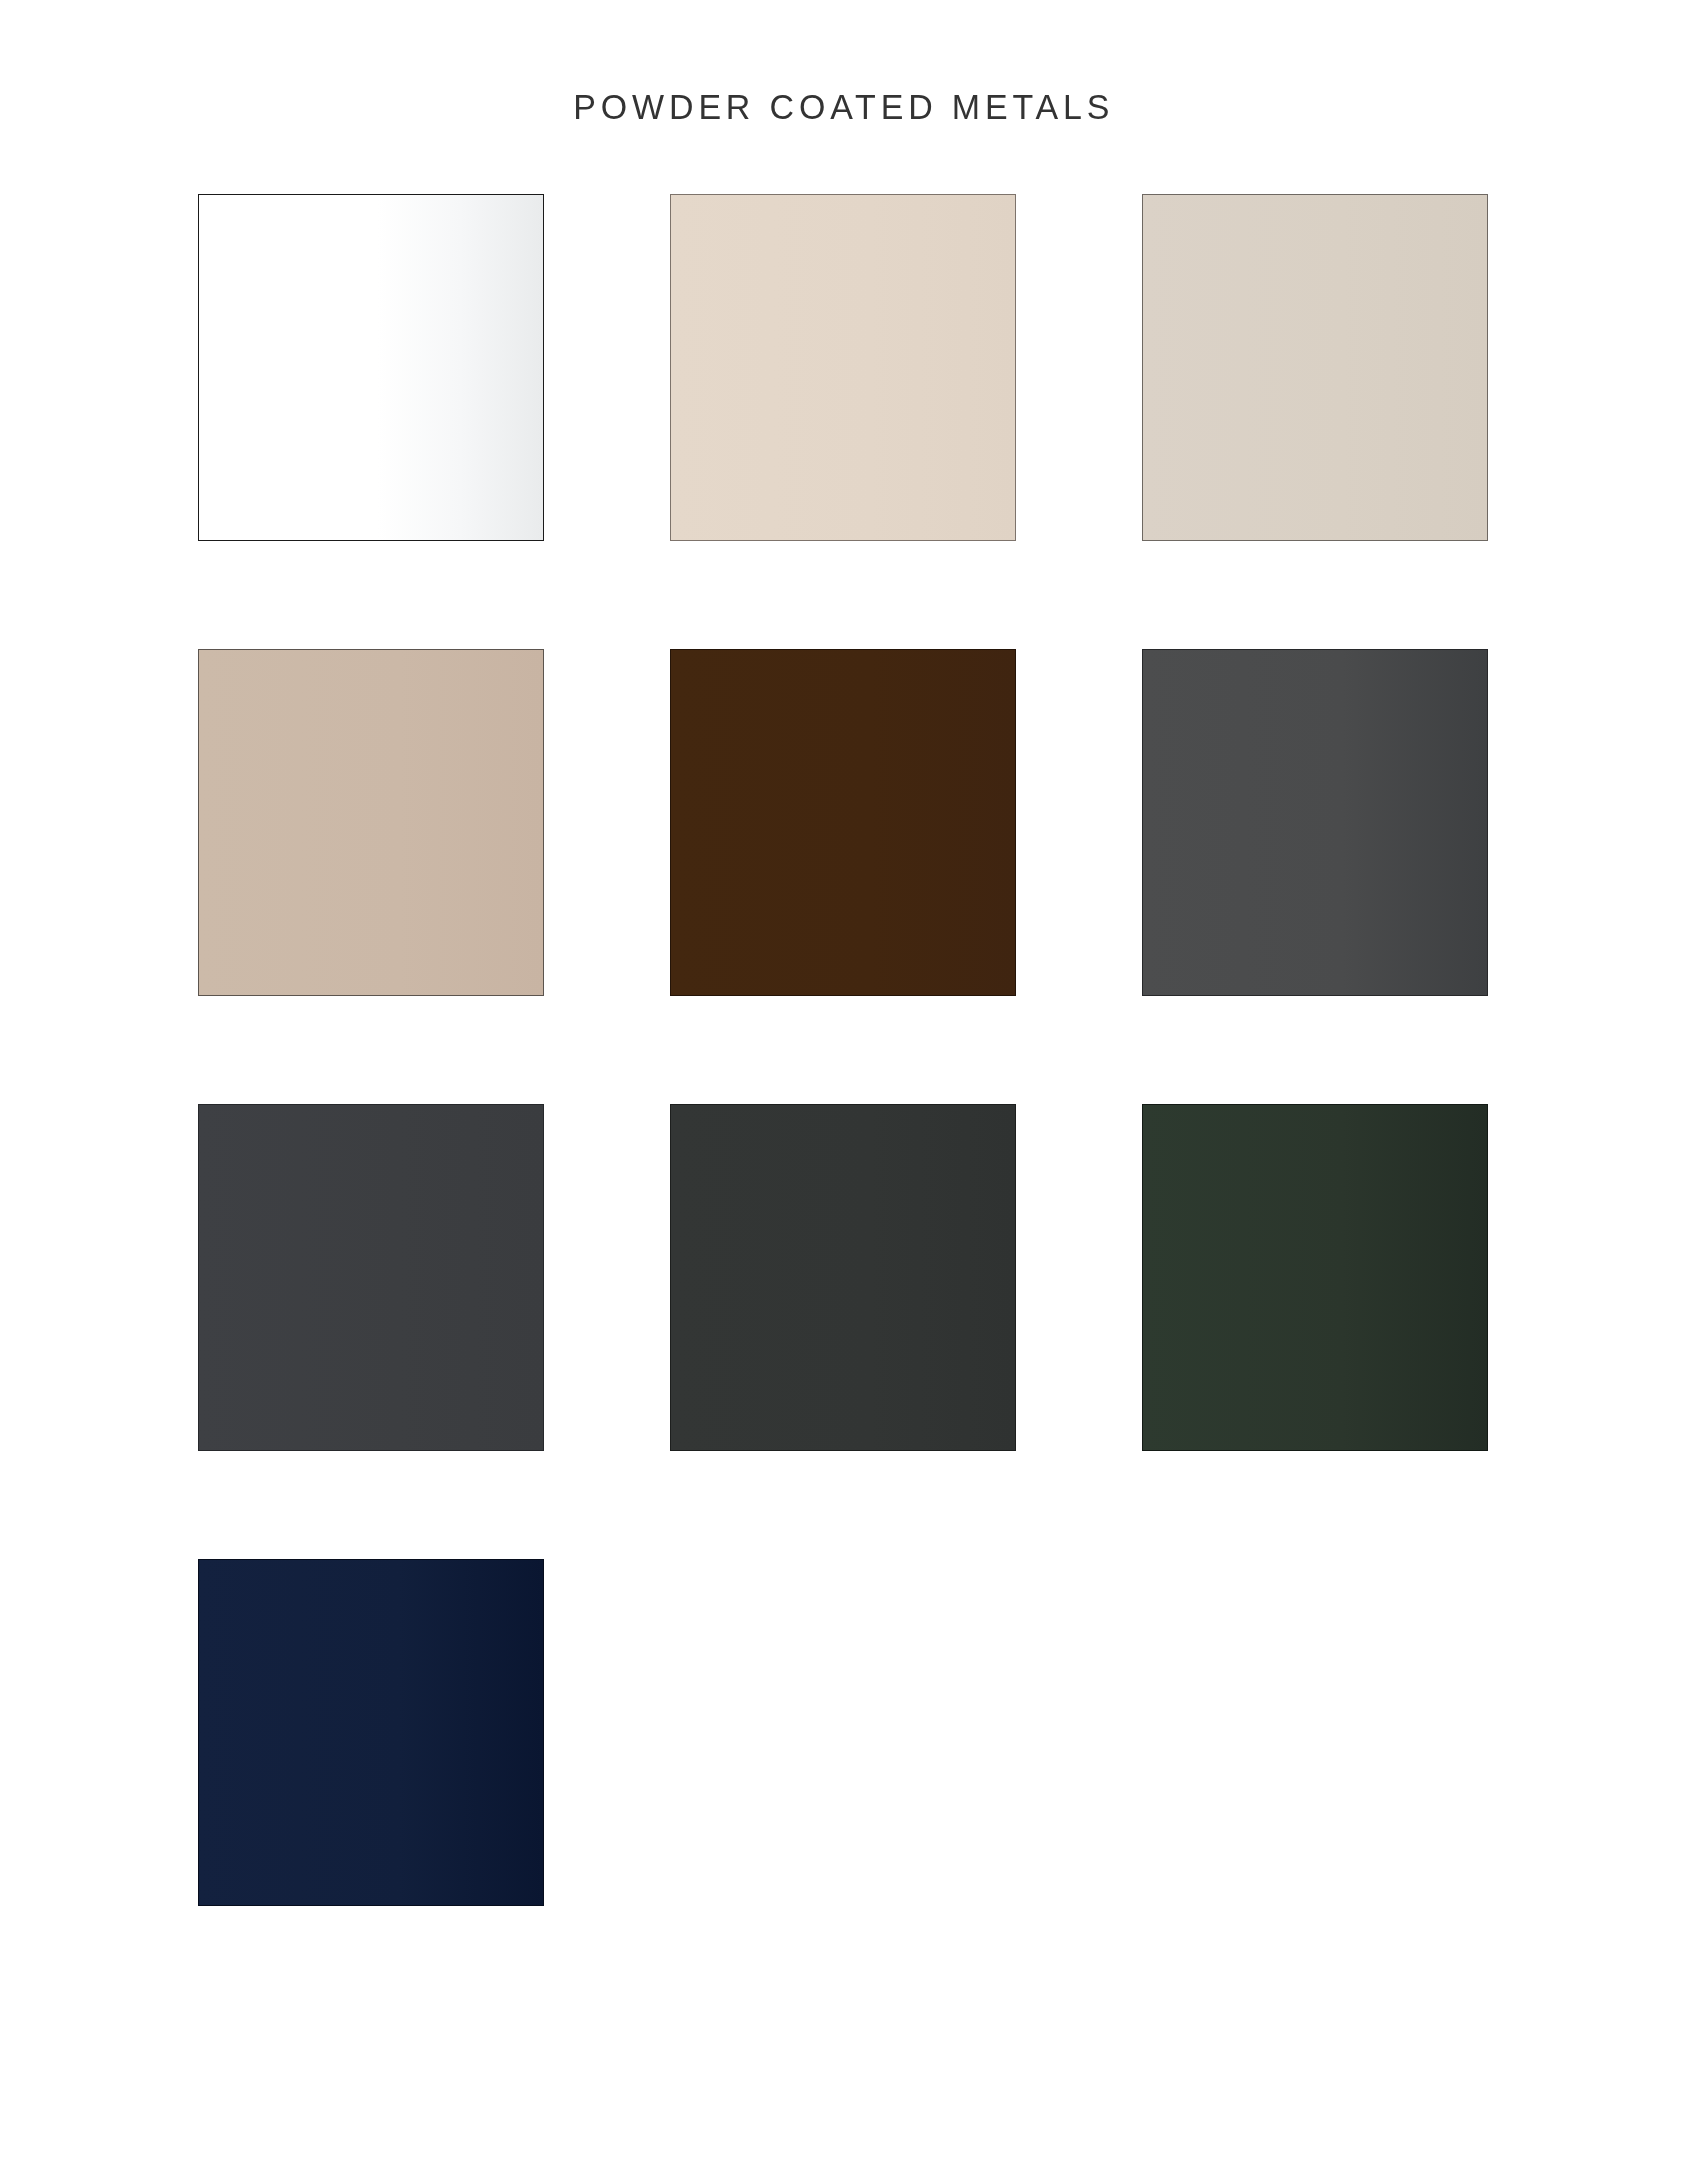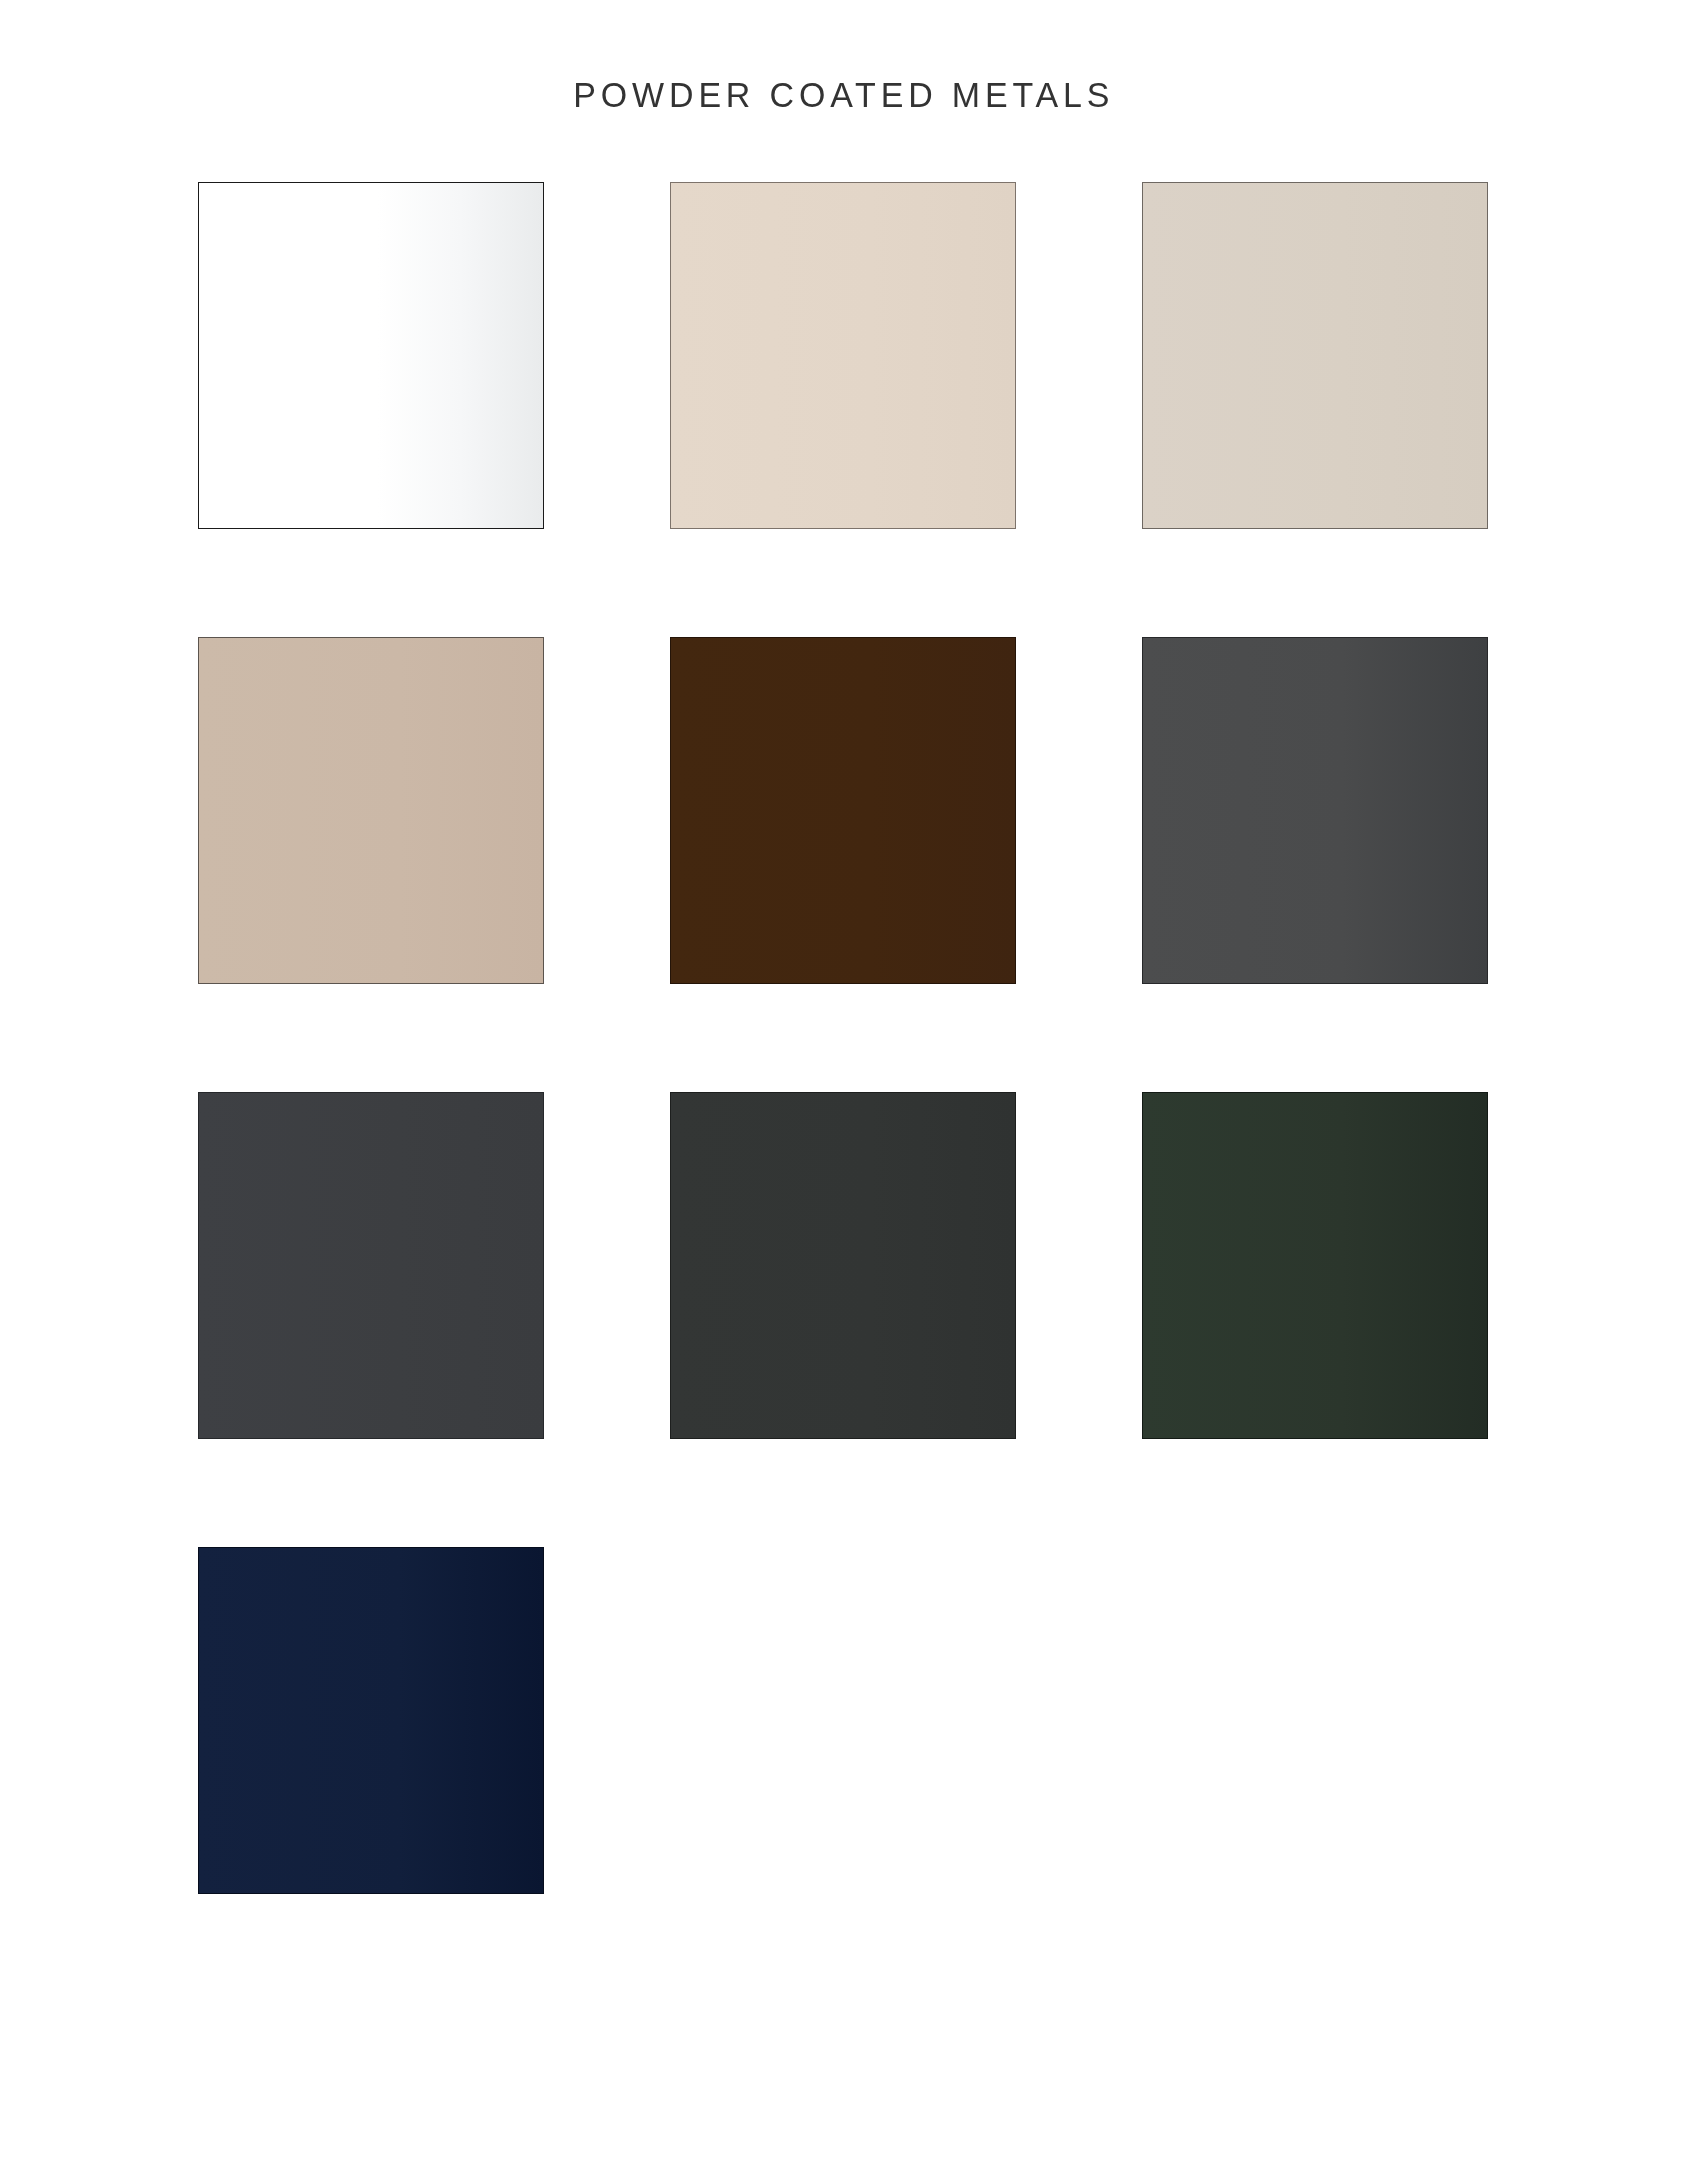--- a/index.html
+++ b/index.html
@@ -14,20 +14,21 @@
     position: relative;
     overflow: hidden;
     font-family: "Liberation Sans", "DejaVu Sans", sans-serif;
     -webkit-font-smoothing: antialiased;
   }
 
   .page {
     position: absolute;
     inset: 0;
     background: #ffffff;
+    margin-top: 12px;
   }
 
   
   .title-wrap {
     position: absolute;
     top: 52px;
     left: 0;
     width: 1687px;
     text-align: center;
   }

